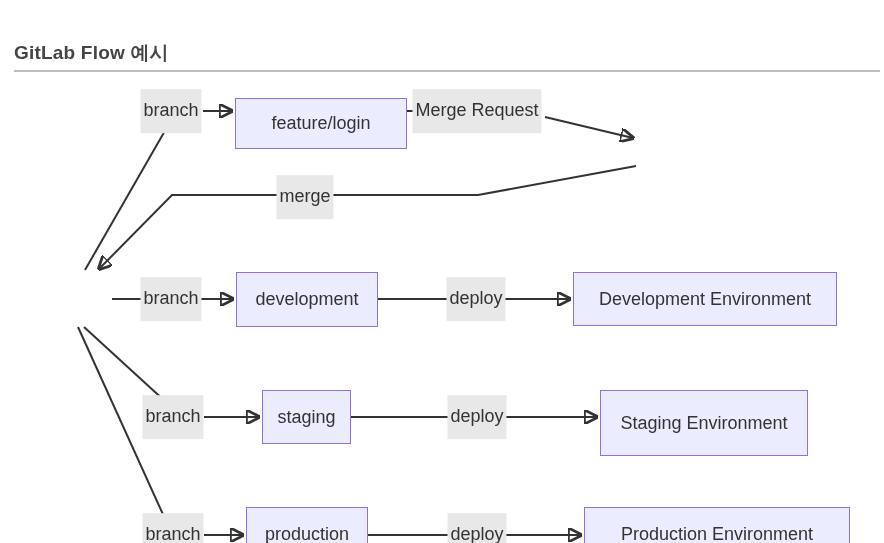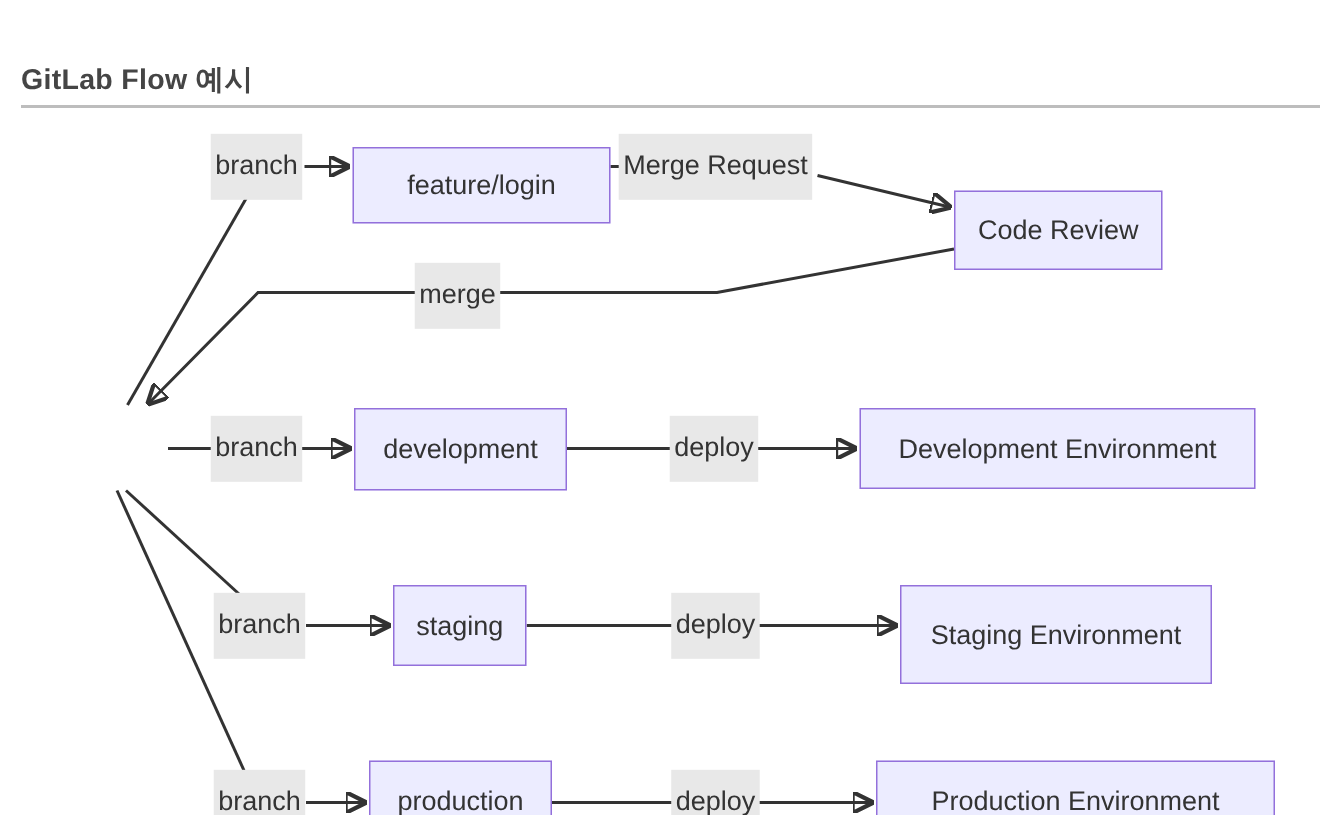--- a/index.html
+++ b/index.html
@@ -100,23 +100,20 @@
   <div class="elabel" style="left:171px; top:267px">branch</div>
   <div class="elabel" style="left:476px; top:267px">deploy</div>
   <div class="elabel" style="left:173px; top:385px">branch</div>
   <div class="elabel" style="left:477px; top:385px">deploy</div>
   <div class="elabel" style="left:173px; top:503px">branch</div>
   <div class="elabel" style="left:477px; top:503px">deploy</div>
 
   <div class="node" style="left:235px; top:66px;  width:172px; height:51px">
     <span>feature/login</span>
   </div>
-  <div class="node" style="left:636px; top:95px;  width:139px; height:53px">
-    <span>Code Review</span>
-  </div>
   <div class="node" style="left:236px; top:240px; width:142px; height:55px">
     <span>development</span>
   </div>
   <div class="node" style="left:573px; top:240px; width:264px; height:54px">
     <span>Development Environment</span>
   </div>
   <div class="node" style="left:262px; top:358px; width:89px;  height:54px">
     <span>staging</span>
   </div>
   <div class="node" style="left:600px; top:358px; width:208px; height:66px">

